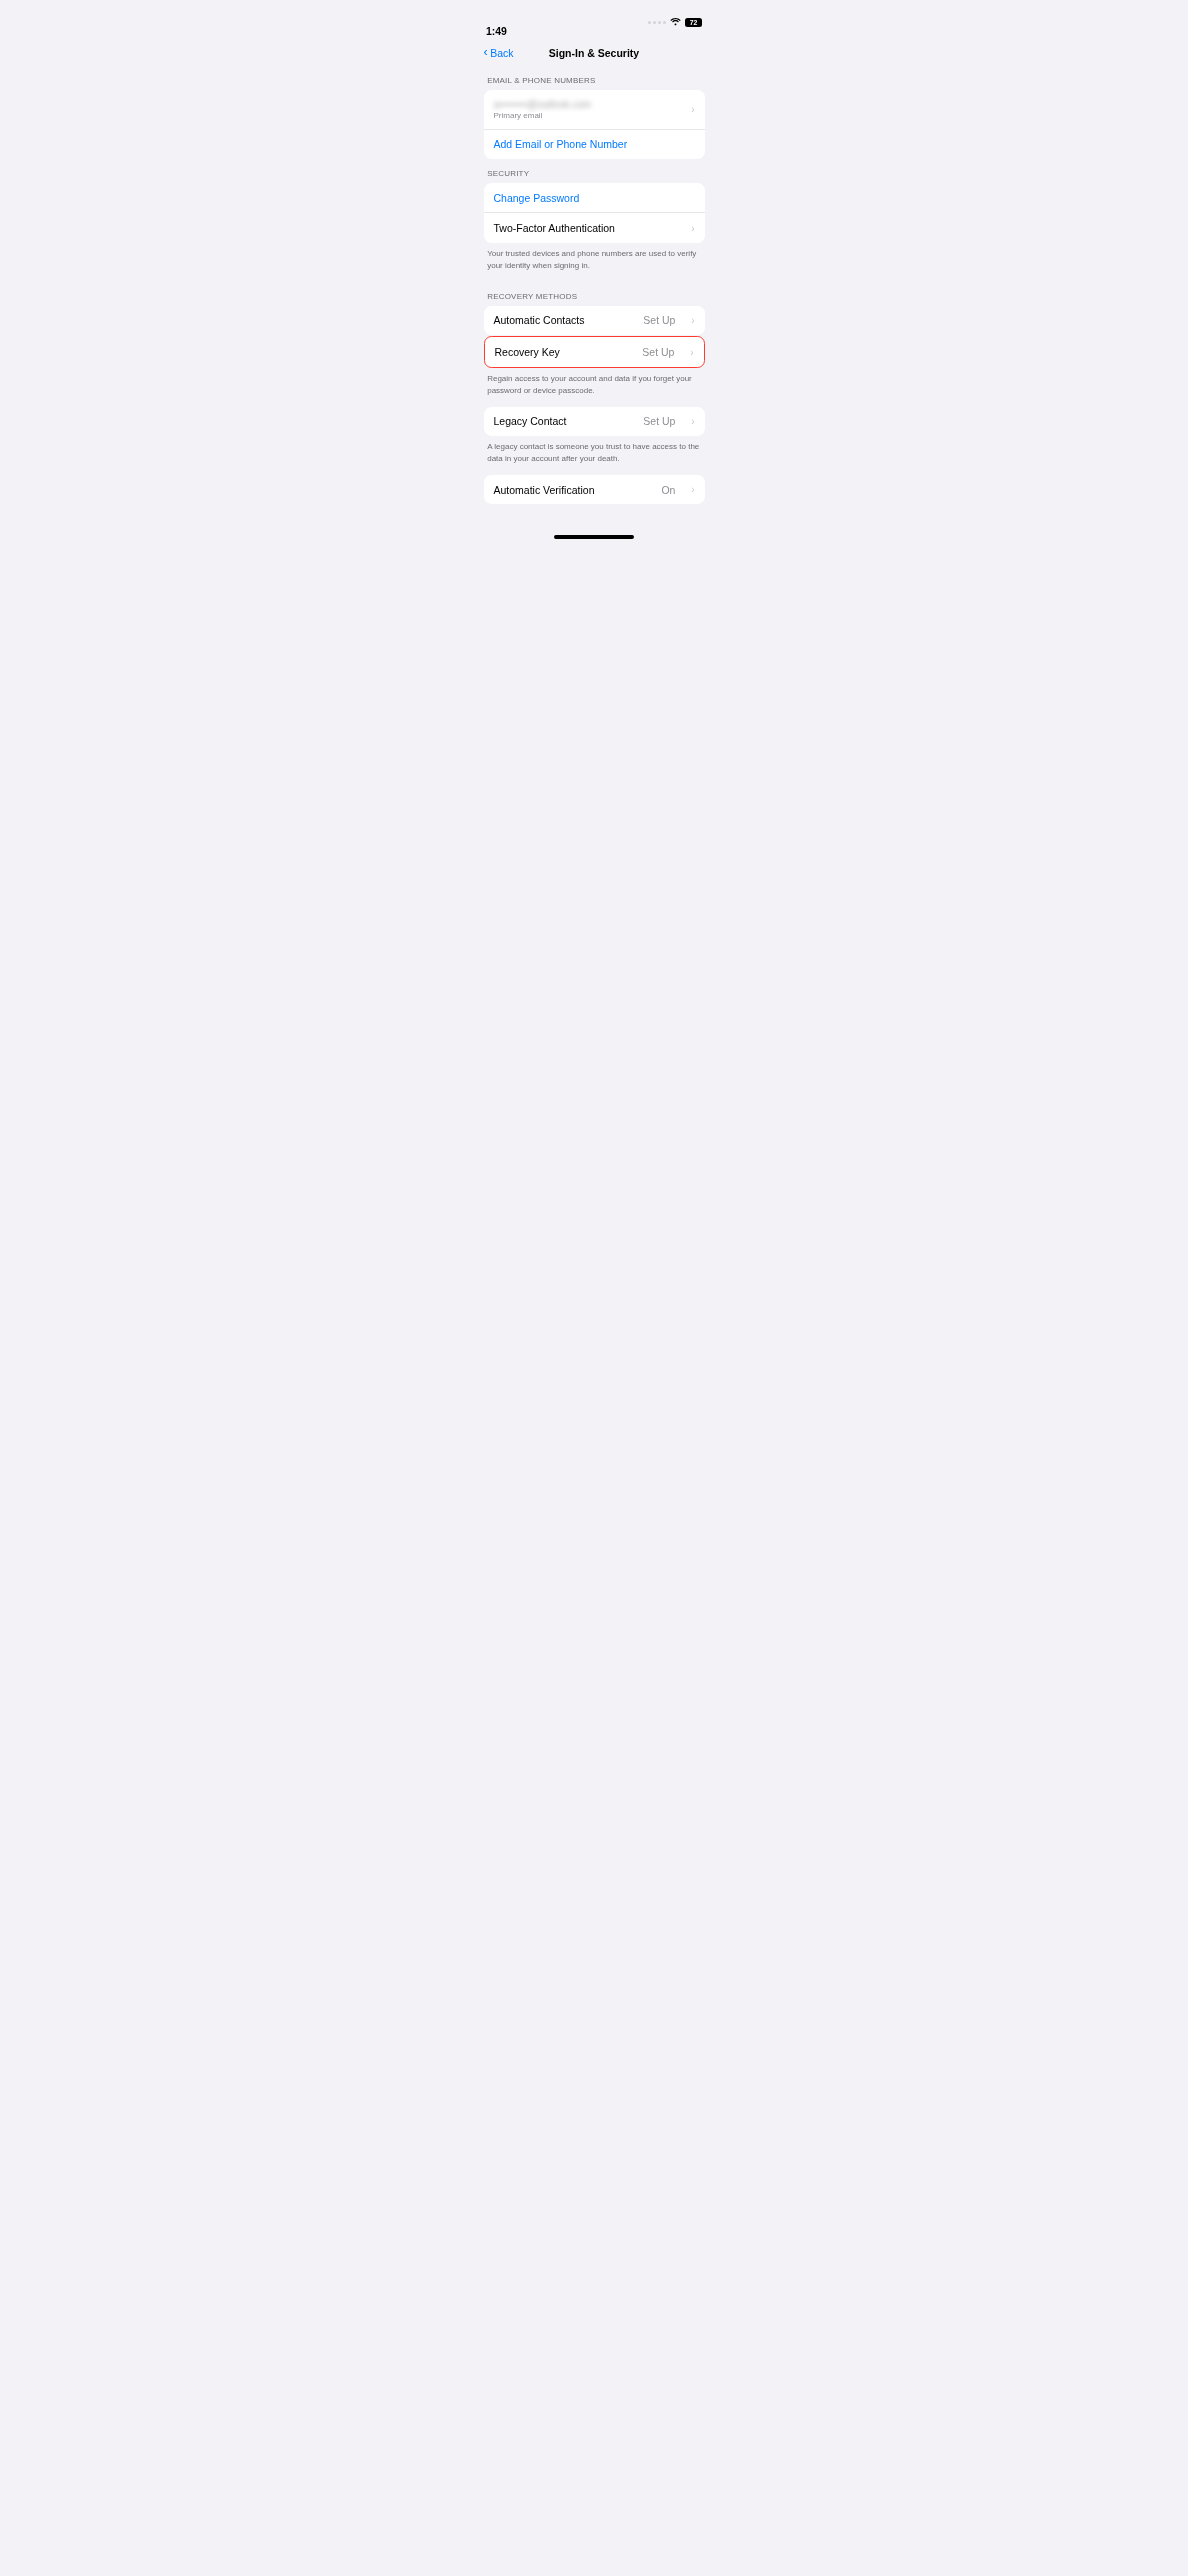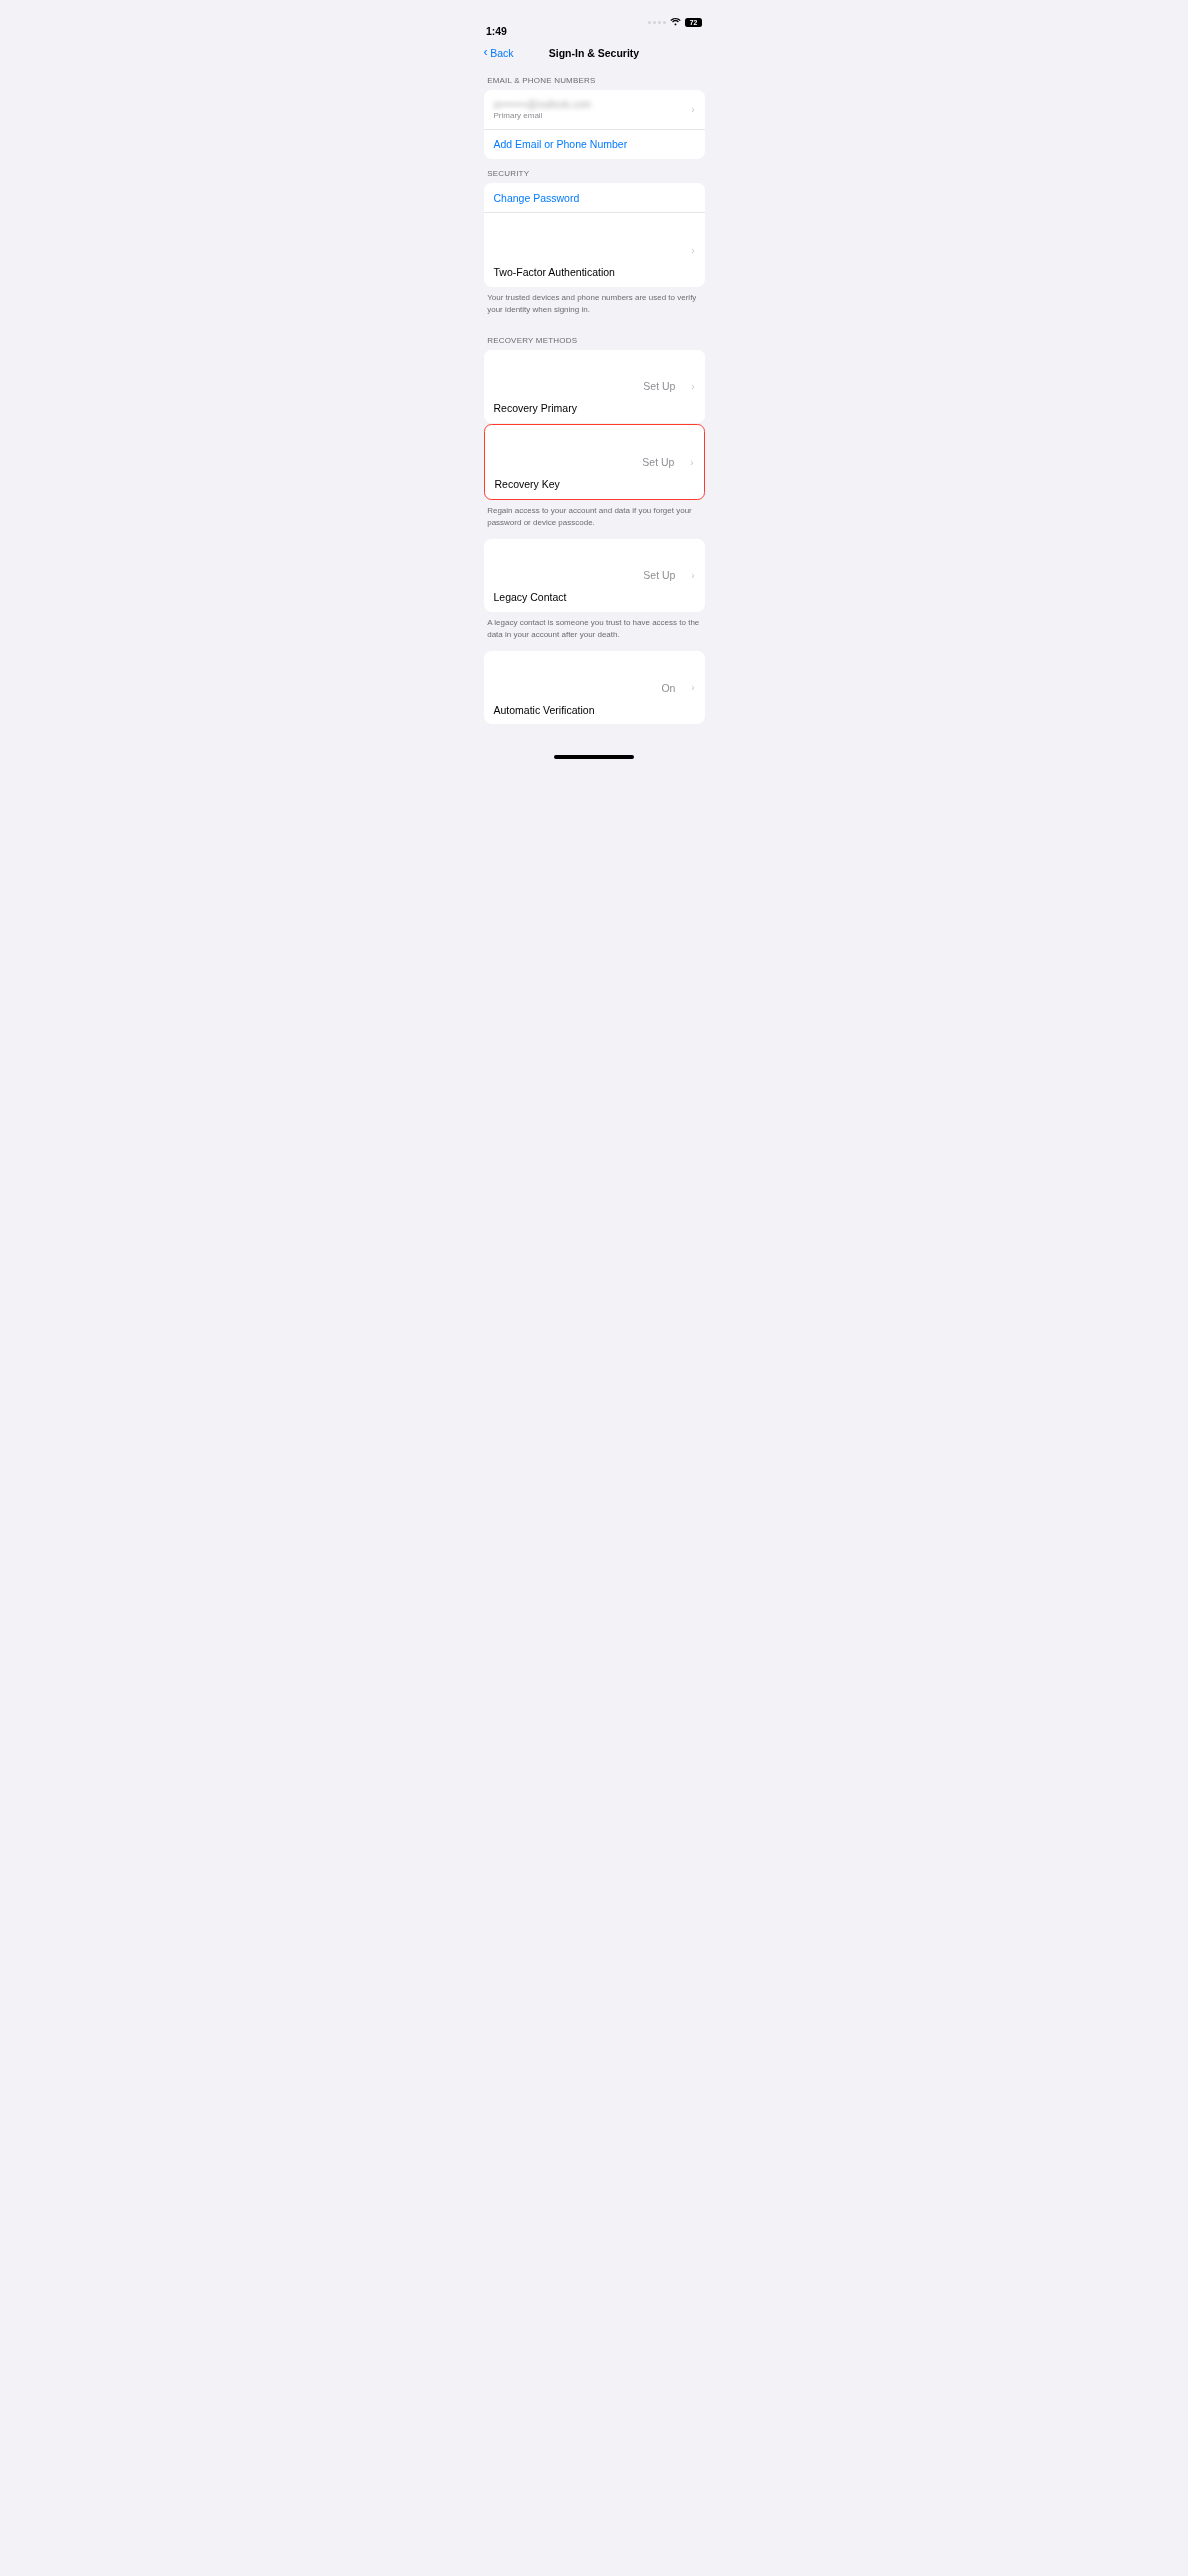--- a/index.html
+++ b/index.html
@@ -140,21 +140,20 @@
       border-bottom: none;
     }
 
     .card-row-left {
       flex: 1;
     }
 
     .card-row-text {
       font-size: 10.5px;
       color: #000;
-      margin-top: 44px;
     }
 
     .card-row-subtext {
       font-size: 8px;
       color: #8e8e93;
       margin-top: 1.2px;
     }
 
     .card-row-blue {
       font-size: 10.5px;
@@ -307,21 +306,21 @@
       <span class="chevron">›</span>
     </div>
   </div>
 
   <div class="description-text">Your trusted devices and phone numbers are used to verify your identity when signing in.</div>
 
   <div class="section-header">RECOVERY METHODS</div>
 
   <div class="card" style="margin-bottom: 0.6px;">
     <div class="recovery-contacts-row">
-      <span class="card-row-text">Recovery Primary</span>
+      <span class="card-row-text">Automatic Contacts</span>
       <div class="row-right">
         <span class="card-row-value">Set Up</span>
         <span class="chevron">›</span>
       </div>
     </div>
   </div>
 
   <div style="height: 0.6px;"></div>
 
   <div class="recovery-key-row">

